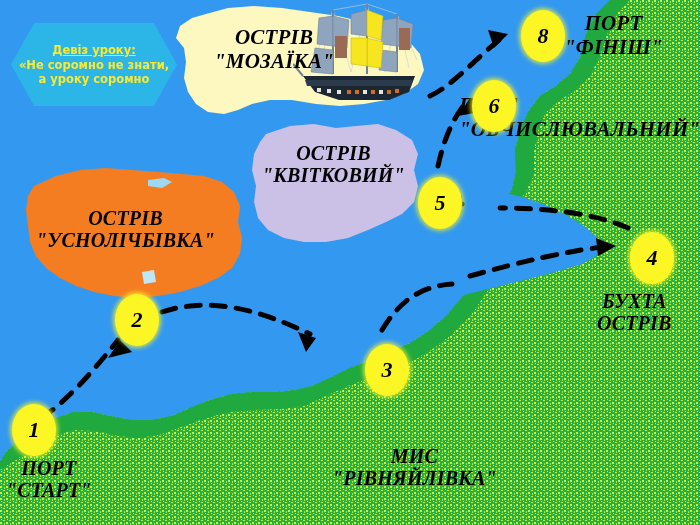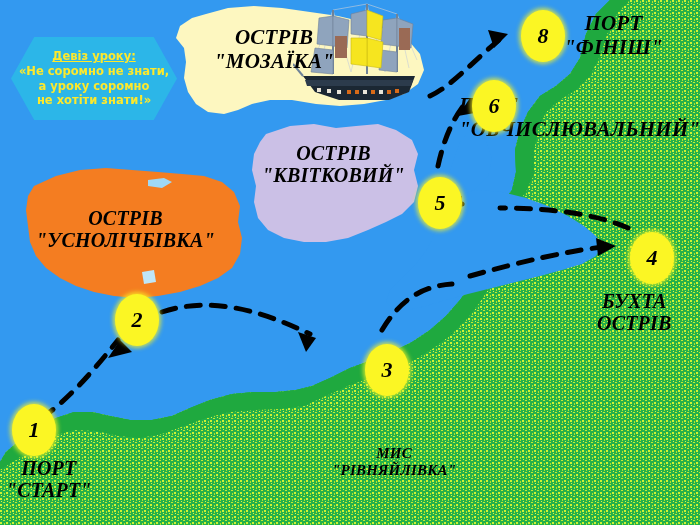--- a/index.html
+++ b/index.html
@@ -36,21 +36,21 @@
     letter-spacing: 0.2px;
   }
   .place-label .l1, .place-label .l2 { display: block; }
 
   .lbl-mozaika { left: 214px; top: 26px;  font-size: 21px; }
   .lbl-kvit    { left: 262px; top: 142px; font-size: 20px; }
   .lbl-usn     { left: 36px;  top: 207px; font-size: 20px; }
   .lbl-finish  { left: 564px; top: 12px;  font-size: 21px; }
   .lbl-obch    { left: 459px; top: 94px;  font-size: 21px; text-align: left; }
   .lbl-buhta   { left: 597px; top: 290px; font-size: 20px; text-align: center; }
-  .lbl-mys     { left: 332px; top: 445px; font-size: 15px; }
+  .lbl-mys     { left: 332px; top: 445px; font-size: 20px; }
   .lbl-start   { left: 6px;   top: 457px; font-size: 20px; }
 
   
   .marker {
     position: absolute;
     width: 44px;
     height: 52px;
     border-radius: 50%;
     background: #fbf624;
     display: flex;
@@ -61,21 +61,21 @@
     font-style: italic;
     font-weight: bold;
     font-size: 22px;
     box-shadow: 0 0 4px 2px rgba(251,246,36,0.75);
   }
 
   
   #motto-box {
     position: absolute;
     left: 11px;
-    top: 37px;
+    top: 23px;
     width: 166px;
     height: 83px;
     background: #2cb6e8;
     clip-path: polygon(14% 0%, 86% 0%, 100% 50%, 86% 100%, 14% 100%, 0% 50%);
     display: flex;
     flex-direction: column;
     align-items: center;
     justify-content: center;
     font-family: "DejaVu Sans", "Liberation Sans", sans-serif;
   }
@@ -268,21 +268,20 @@
       <rect x="102" y="87" width="4" height="4"></rect>
     </g>
 
     <line x1="10" y1="74" x2="0" y2="62" stroke="#6f8399" stroke-width="2"></line>
   </svg>
 
   <div id="motto-box">
     <div id="motto-title">Девіз уроку:</div>
     <div class="motto-line">«Не соромно не знати,</div>
     <div class="motto-line">а уроку соромно</div>
-    <div class="motto-line">не хотіти знати!»</div>
   </div>
 
   <div class="place-label lbl-mozaika">
     <span class="l1">ОСТРІВ</span>
     <span class="l2">"МОЗАЇКА"</span>
   </div>
 
   <div class="place-label lbl-kvit">
     <span class="l1">ОСТРІВ</span>
     <span class="l2">"КВІТКОВИЙ"</span>

